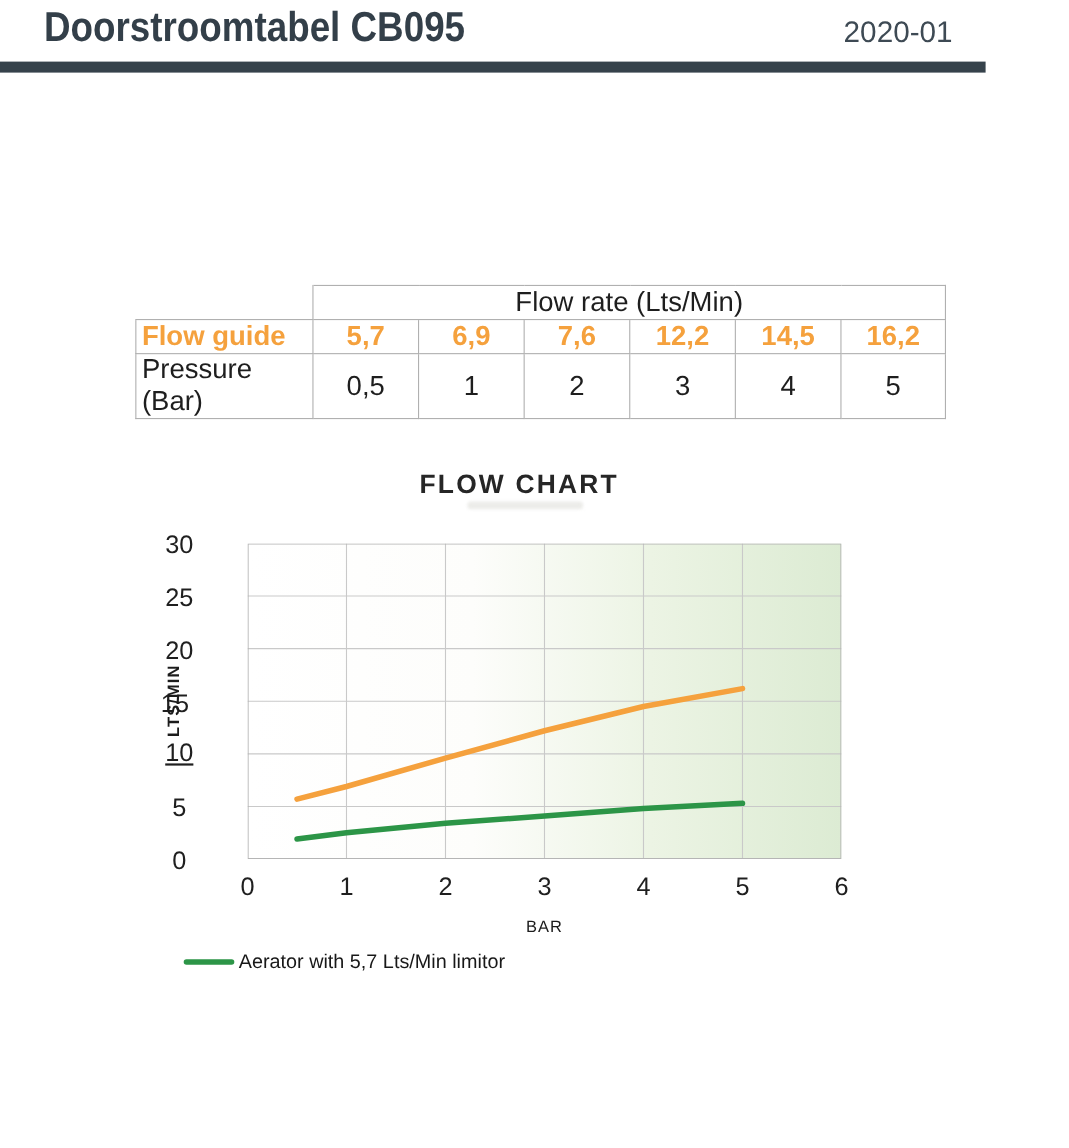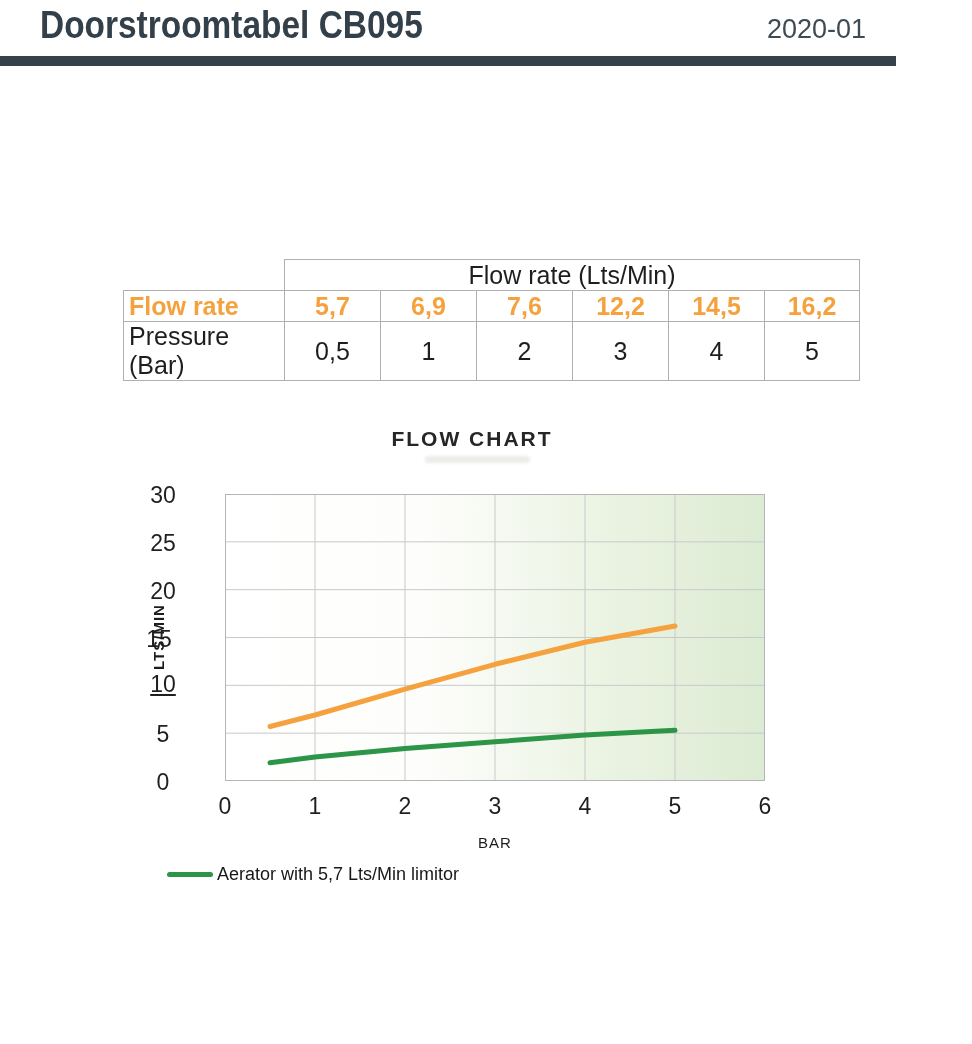--- a/index.html
+++ b/index.html
@@ -27,21 +27,21 @@
   .flow-table-wrap { position:absolute; left:123px; top:259px; }
   table.flow-table { border-collapse:collapse; table-layout:fixed; width:736px; font-size:25px; color:#1e1e1e; }
   table.flow-table td { border:1px solid #b0b0b0; height:31px; text-align:center; vertical-align:middle; padding:0 2px; background:#ffffff; }
   table.flow-table td.blank { border-top:none; border-left:none; background:transparent; }
   table.flow-table td.rowlabel { text-align:left; padding-left:5px; }
   tr.bold-row td { font-weight:bold; }
 
   
   .chart-title {
     position:absolute; left:200px; top:427px; width:544px;
-    text-align:center; font-size:21px; font-weight:bold;
+    text-align:center; font-size:24px; font-weight:bold;
     letter-spacing:2px; color:#262626;
   }
   .title-smudge {
     position:absolute; left:425px; top:456px; width:105px; height:7px;
     background:#ecece9; border-radius:3px; filter:blur(1.5px);
   }
   .plot-area { position:absolute; left:225px; top:494px; width:540px; height:287px; }
   .y-tick { position:absolute; width:88px; text-align:center; font-size:23px; color:#1f1f1f; line-height:28px; }
   .x-tick { position:absolute; width:44px; text-align:center; font-size:23px; color:#1f1f1f; top:793px; }
   .y-axis-label {
@@ -79,21 +79,21 @@
         <col style="width:96px">
           <col style="width:96px">
           <col style="width:95px">
       </colgroup>
       <tbody>
         <tr>
           <td class="blank"></td>
           <td colspan="6">Flow rate (Lts/Min)</td>
         </tr>
         <tr class="bold-row" style="color: rgb(245, 161, 61);">
-          <td class="rowlabel">Flow rate</td>
+          <td class="rowlabel">Flow guide</td>
           <td>5,7</td>
           <td>6,9</td>
           <td>7,6</td>
           <td>12,2</td>
           <td>14,5</td>
           <td>16,2</td>
         </tr>
         <tr style="color: rgb(30, 30, 30);">
           <td class="rowlabel">Pressure (Bar)</td>
           <td>0,5</td>

